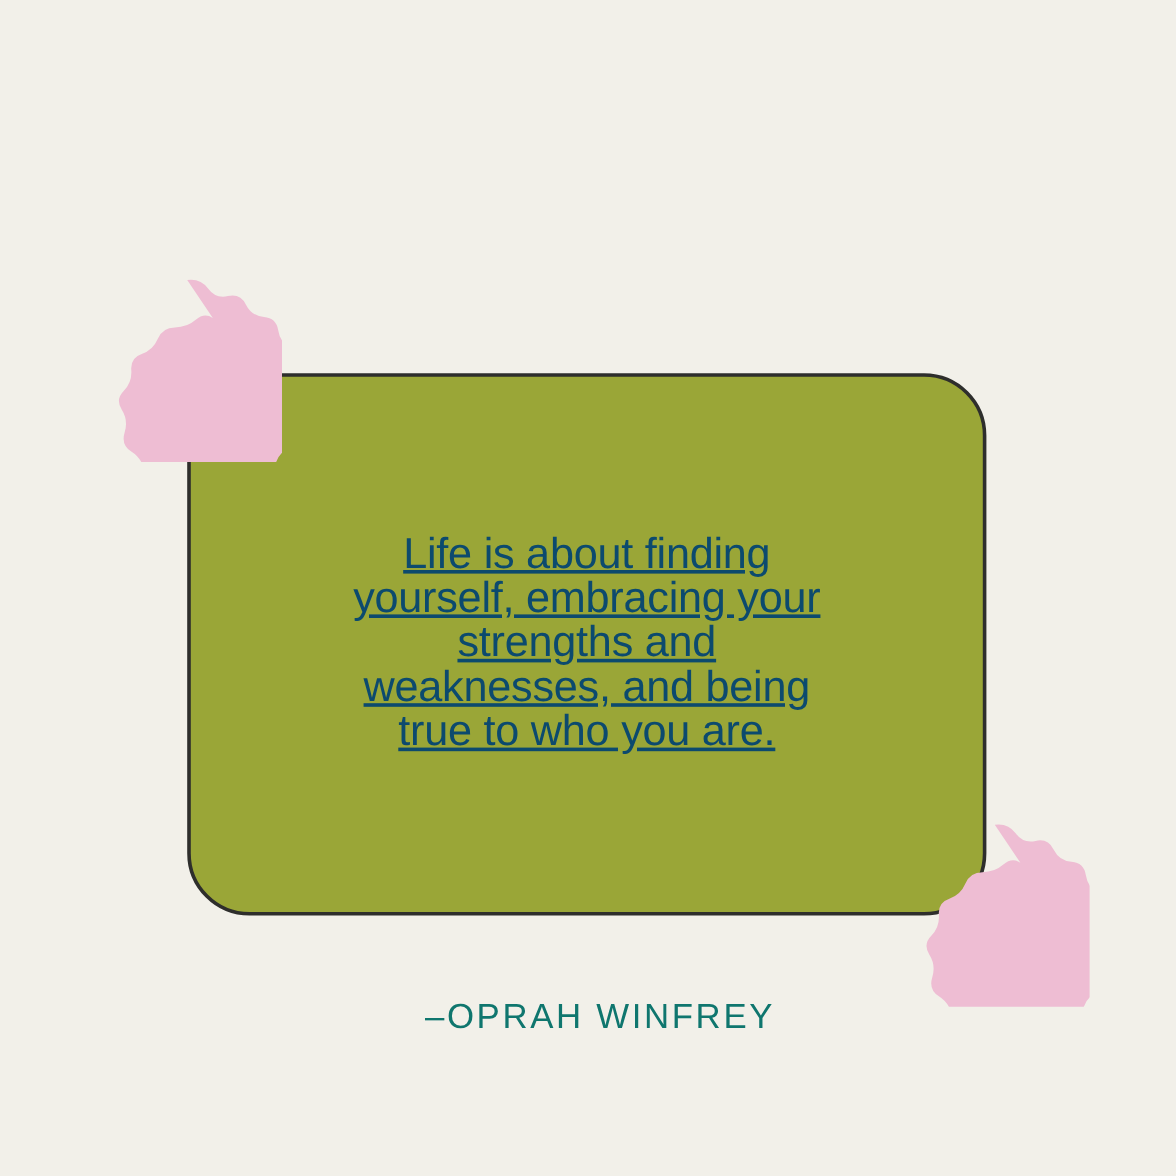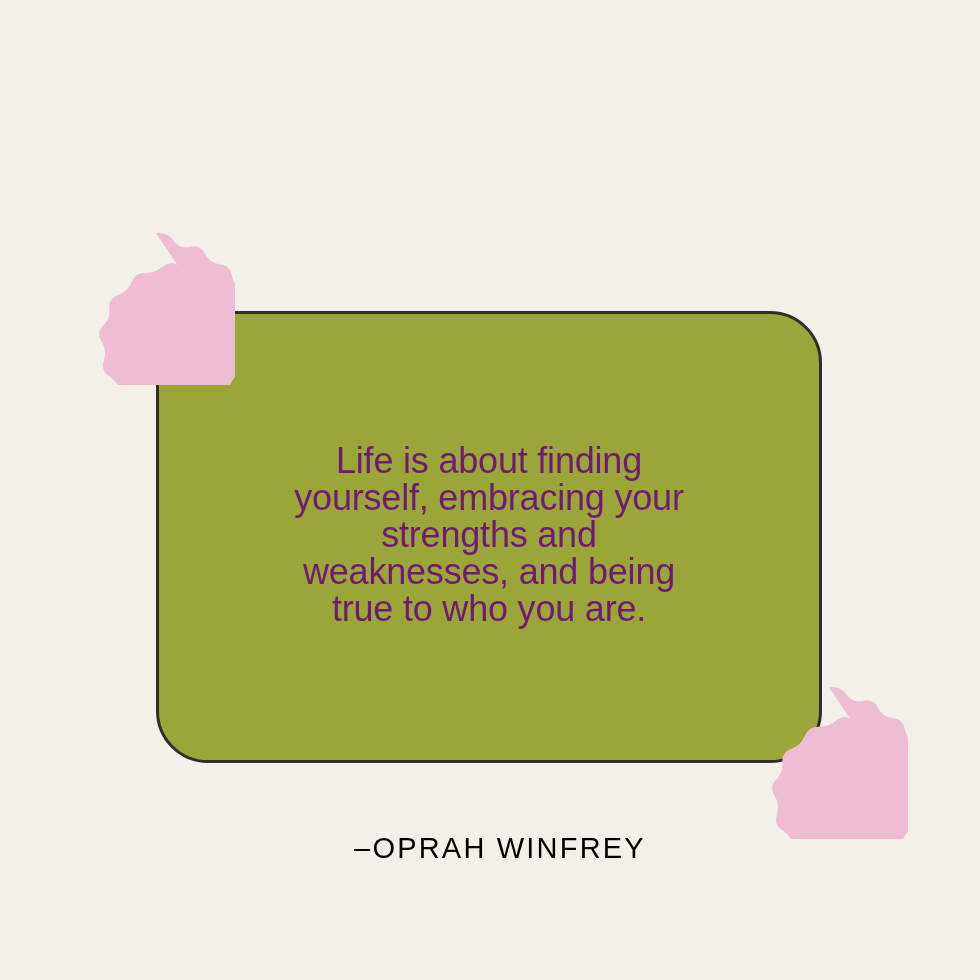--- a/index.html
+++ b/index.html
@@ -91,21 +91,21 @@
     letter-spacing: 2.2px;
     z-index: 4;
   }
 </style>
 </head>
 <body>
 
 <div id="poster" style="background: rgb(242, 240, 233);">
 
   <div id="quote-card" style="background: rgb(154, 166, 55); border-color: rgb(46, 46, 44); border-radius: 52px;">
-    <p id="quote-text" style="color: #701a75;">Life is about finding
+    <p id="quote-text" style="color: #0c4a6e; text-decoration: underline;">Life is about finding
 yourself, embracing your
 strengths and
 weaknesses, and being
 true to who you are.</p>
   </div>
 
   <div class="flower" id="flower-top-left">
     <svg viewBox="0 0 200 200" xmlns="http://www.w3.org/2000/svg" aria-hidden="true">
       <path class="flower-path" fill="#EEBDD3" d="
         M100 8
@@ -172,15 +172,15 @@
         q 9 -9 8 -22
         q -1 -13 11 -17
         q 12 -4 17 -16
         q 5 -12 18 -12
         q 13 0 22 -8
         q 9 -8 18 -2
         Z"></path>
     </svg>
   </div>
 
-  <p id="attribution" style="color: #000000; margin-left: 20px;">–OPRAH WINFREY</p>
+  <p id="attribution" style="color: #0f766e; margin-left: 20px;">–OPRAH WINFREY</p>
 
 </div>
 
 </body></html>

